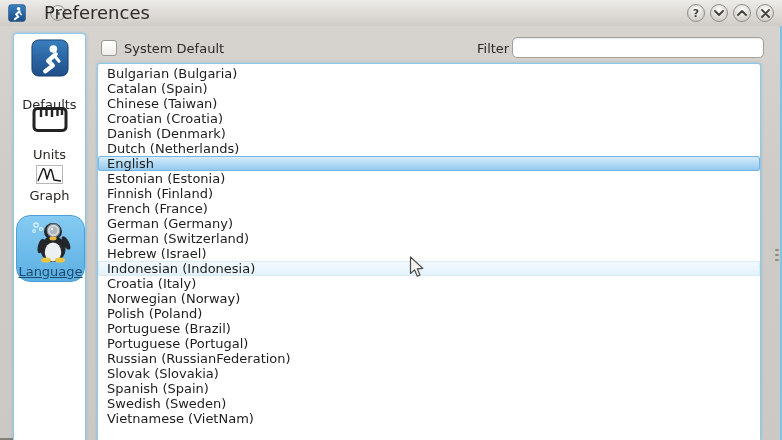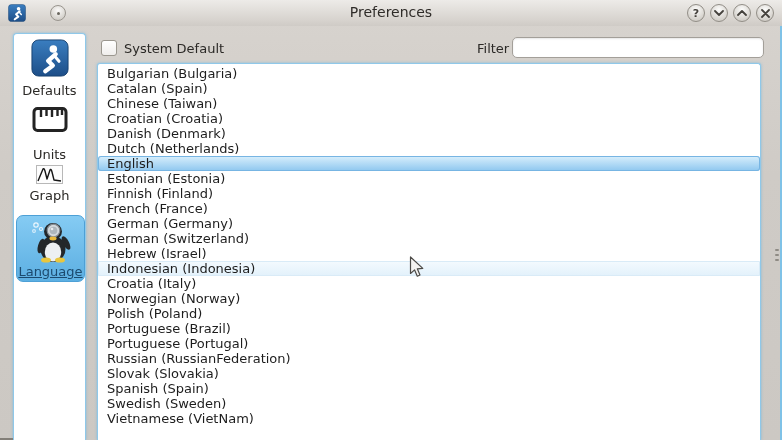--- a/index.html
+++ b/index.html
@@ -22,22 +22,22 @@
   .pin-button {
     position:absolute; left:50px; top:5px; width:16px; height:16px;
     border-radius:50%;
     background:radial-gradient(circle at 50% 32%, #fbfaf9, #d8d5d0 65%, #c6c2bc);
     border:1px solid #99958e;
     display:flex; align-items:center; justify-content:center;
   }
   .pin-dot { width:3px; height:3px; border-radius:50%; background:#6a675f; }
   .window-title {
     position:absolute; left:0; top:0; width:100%; height:26px;
-    text-align:center; line-height:25px;
-    font-size:14px; color:#2e2b28;
+    line-height:25px;
+    font-size:18px; color:#2e2b28;padding-left:44px;
   }
   .tb-buttons {
     position:absolute; right:8px; top:4px; display:flex; gap:5px;
   }
   .tb-btn {
     width:18px; height:18px; border-radius:50%;
     background:radial-gradient(circle at 50% 30%, #fdfdfc, #dbd8d3 60%, #c5c1bb);
     border:1px solid #928e87;
     display:flex; align-items:center; justify-content:center;
     font-size:11px; font-weight:bold; color:#45423d;
@@ -48,28 +48,28 @@
   .sidebar {
     position:absolute; left:13px; top:33px; width:73px; height:407px;
     background:#ffffff;
     border:1px solid #8fc8e9; border-bottom:none;
     border-radius:4px 4px 0 0;
     box-shadow:0 0 3px rgba(98,178,228,0.65);
   }
   .side-item { position:absolute; left:0; width:100%; display:flex; flex-direction:column; align-items:center; }
   .side-item .lbl { font-size:13px; color:#2b2926; }
   .item-defaults { top:5px; }
-  .item-defaults .lbl { margin-top:6px; }
+  .item-defaults .lbl { margin-top:20px; }
   .item-units { top:72px; }
   .item-units .lbl { margin-top:14px; }
   .item-graph { top:131px; }
   .item-graph .lbl { margin-top:4px; }
   .item-language {
     top:181px; left:2px; width:69px; height:67px;
-    border-radius:7px;
+    border-radius:14px;
     background:linear-gradient(#85cbf3, #5cafe2);
     border:1px solid #4da0d6;
     padding-top:3px;
   }
   .item-language .lbl {
     margin-top:1px; color:#1c4a6e; text-decoration:underline; font-size:13px;
   }
 
   
   .checkbox {

